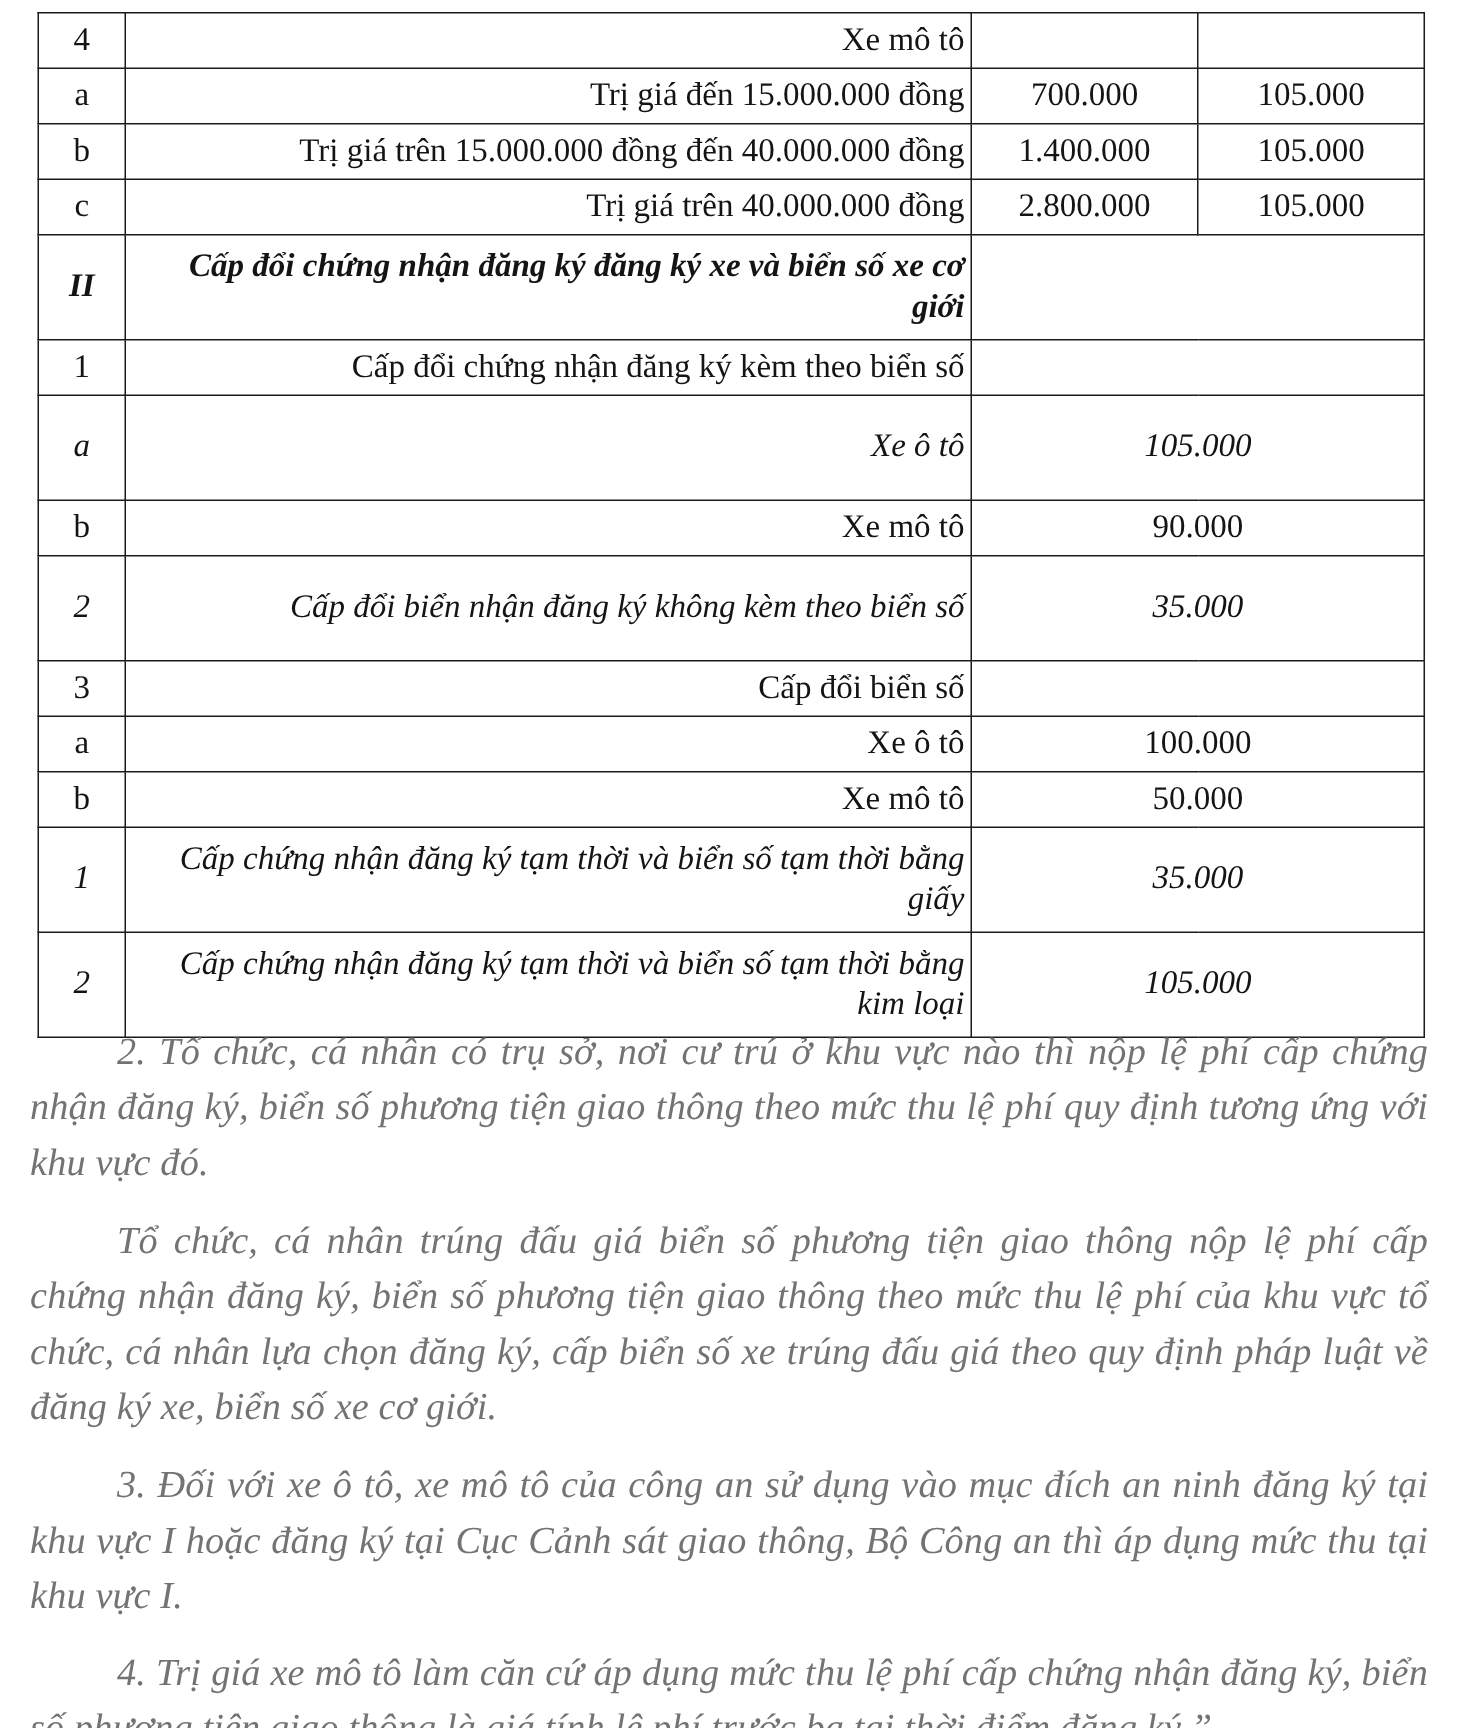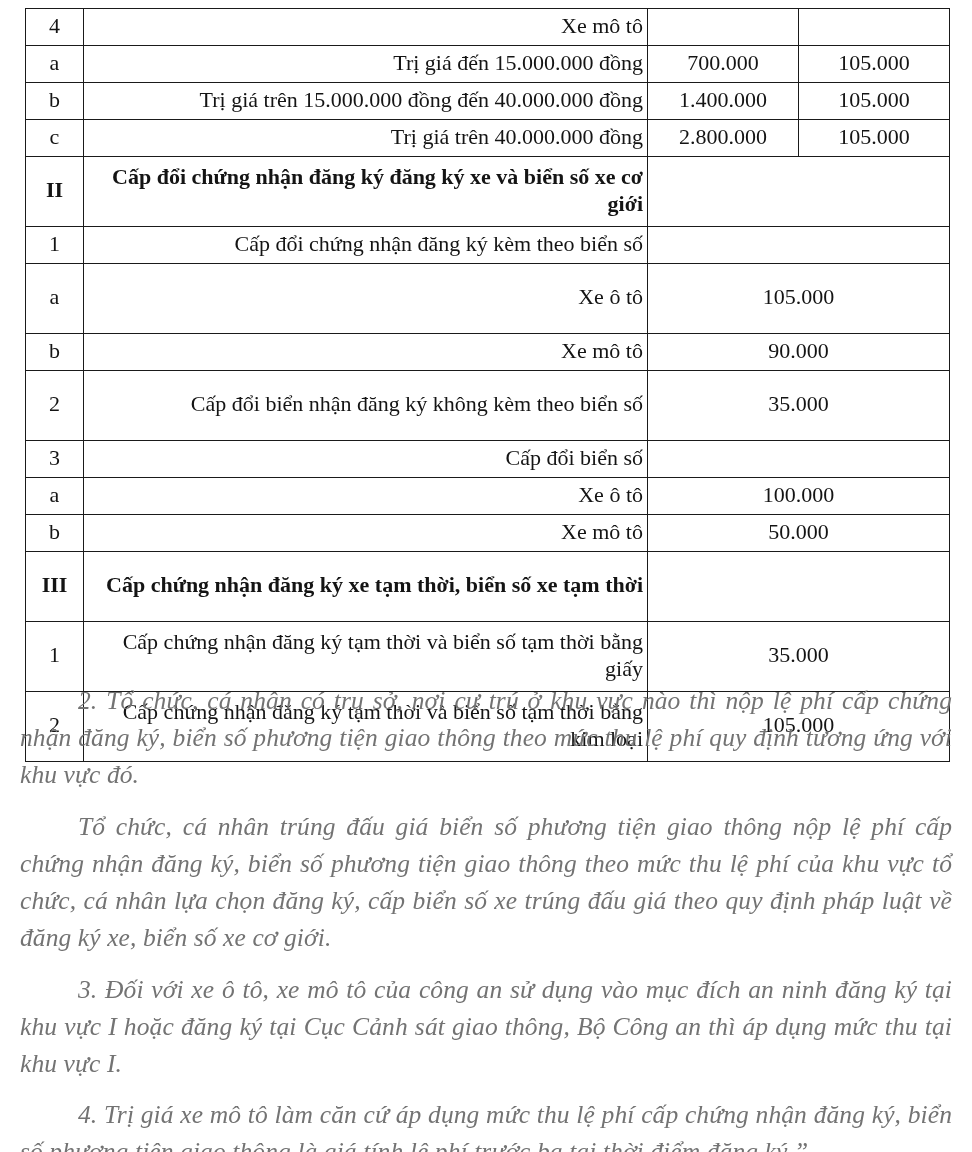--- a/index.html
+++ b/index.html
@@ -43,21 +43,21 @@
   .col-idx   { width: 57px;  text-align: center; }
   .col-desc  { width: 554px; text-align: right; }
   .col-v1    { width: 150px; text-align: center; }
   .col-v2    { width: 150px; text-align: center; }
   .col-merged{ text-align: center; }
 
   .bold-row td { font-weight: bold; }
   .fee-table td.idx-cell { text-align: center; padding-left: 0; padding-right: 0; }
   .fee-table td.val-cell { text-align: center; padding-left: 0; padding-right: 0; margin-top: 36px; }
   .r-norm  { height: 37px; }
-  .r-big   { height: 70px; }
+  .r-big   { height: 70px; font-style: italic; }
 
   
   .body-text {
     position: absolute;
     left: 20px;
     top: 682px;
     width: 932px;
   }
   .para {
     font-style: italic;
@@ -135,25 +135,20 @@
         <tr class="r-norm">
           <td class="col-idx idx-cell">a</td>
           <td class="col-desc">Xe ô tô</td>
           <td class="col-merged val-cell" colspan="2">100.000</td>
         </tr>
         <tr class="r-norm">
           <td class="col-idx idx-cell">b</td>
           <td class="col-desc">Xe mô tô</td>
           <td class="col-merged val-cell" colspan="2">50.000</td>
         </tr>
-        <tr class="bold-row r-big">
-          <td class="col-idx idx-cell">III</td>
-          <td class="col-desc">Cấp chứng nhận đăng ký xe tạm thời, biển số xe tạm thời</td>
-          <td class="col-merged val-cell" colspan="2"></td>
-        </tr>
         <tr class="r-big">
           <td class="col-idx idx-cell">1</td>
           <td class="col-desc">Cấp chứng nhận đăng ký tạm thời và biển số tạm thời bằng giấy</td>
           <td class="col-merged val-cell" colspan="2">35.000</td>
         </tr>
         <tr class="r-big">
           <td class="col-idx idx-cell">2</td>
           <td class="col-desc">Cấp chứng nhận đăng ký tạm thời và biển số tạm thời bằng kim loại</td>
           <td class="col-merged val-cell" colspan="2">105.000</td>
         </tr>

